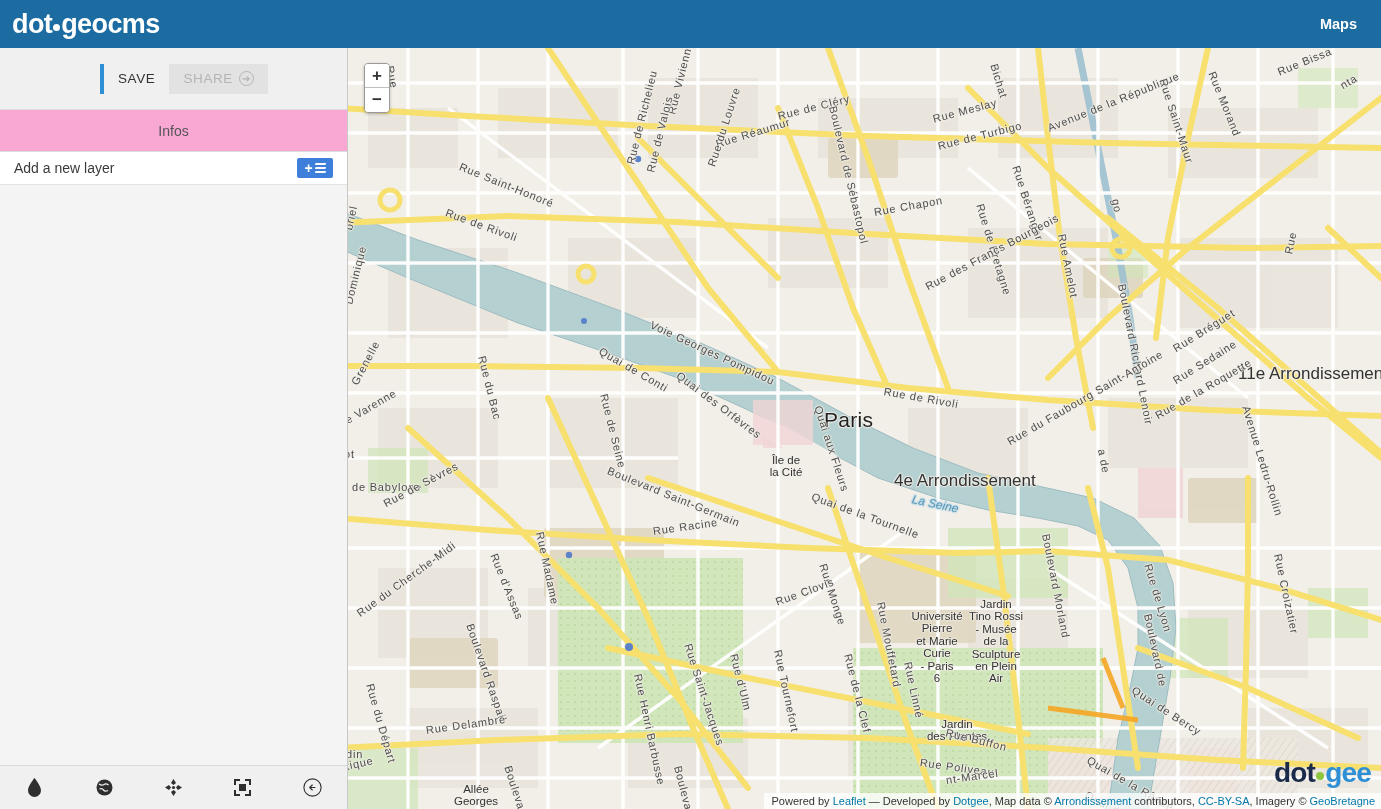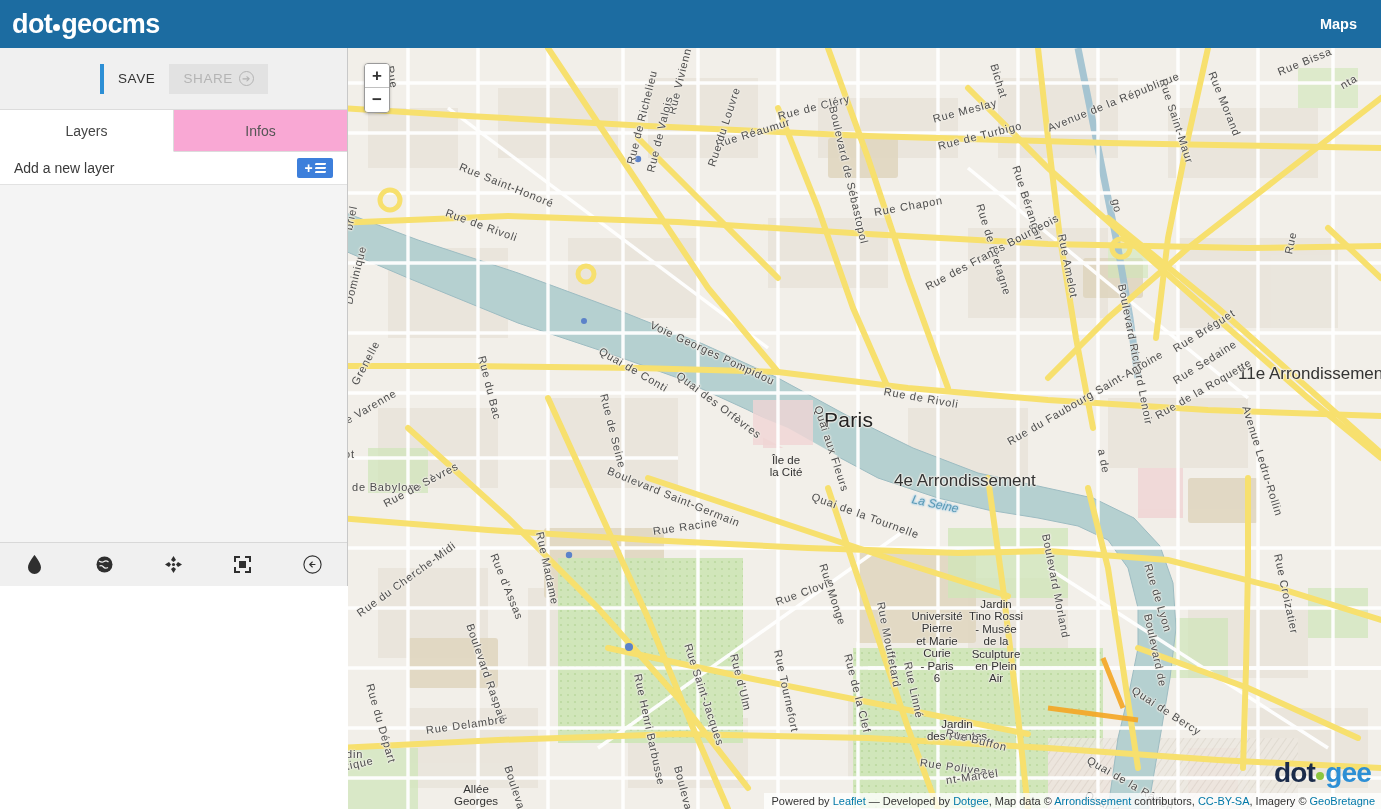--- a/index.html
+++ b/index.html
@@ -44,21 +44,21 @@
     color: #ffffff;
     font-size: 14.5px;
     text-decoration: none;
     font-weight: bold;
   }
 
   
   #sidebar {
     position: absolute;
     top: 48px; left: 0;
-    width: 348px; height: 538px;
+    width: 348px; height: 761px;
     background: #f4f4f4;
     border-right: 1px solid #c8c8c8;
   }
 
   
   #actions-bar {
     height: 62px;
     background: #f0f0f0;
     border-bottom: 1px solid #dcdcdc;
     display: flex; align-items: center;
@@ -281,21 +281,20 @@
       <div id="action-group">
         <button class="action-btn" id="btn-save">SAVE</button>
         <button class="action-btn" id="btn-share">
             <span>SHARE</span>
             <span class="arrow-circle">➔</span>
           </button>
       </div>
     </div>
 
     <div id="tabs">
-      <div class="tab active">Layers</div>
       <div class="tab inactive">Infos</div>
     </div>
 
     <div id="add-layer-row">
       <span id="add-layer-label">Add a new layer</span>
       <button id="add-layer-btn">
         <span class="plus">+</span>
         <span class="stack">
             <i></i>
             <i></i>

